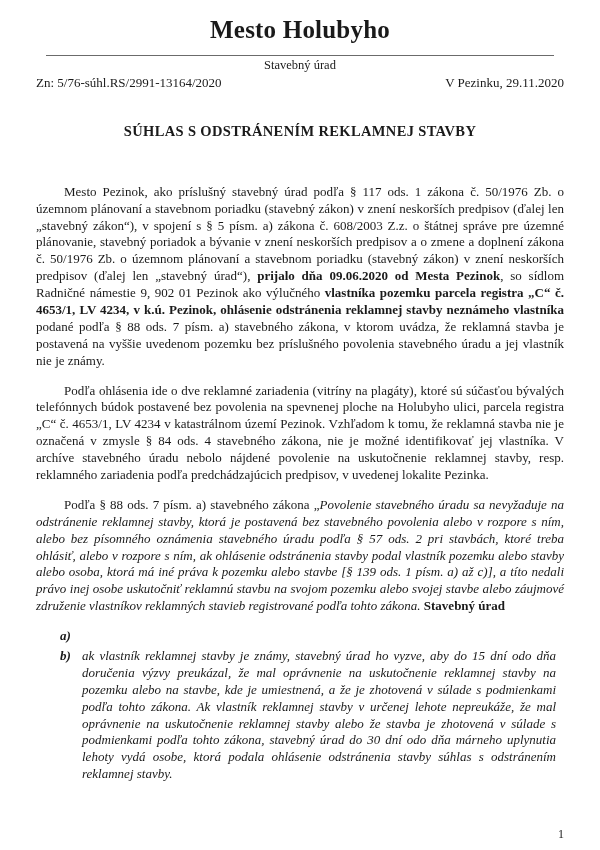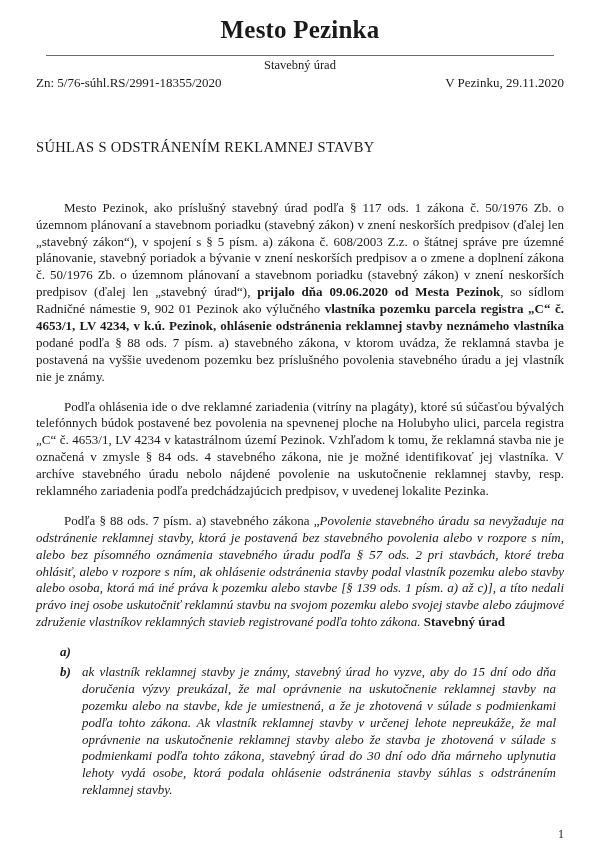--- a/index.html
+++ b/index.html
@@ -56,25 +56,25 @@
     justify-content: space-between;
     align-items: baseline;
     font-size: 13px;
     margin: 2px 0 0 0;
   }
   .ref-row .ref-left { text-align: left; }
   .ref-row .ref-right { text-align: right; }
 
   
   .doc-title {
-    text-align: left;
+    text-align: center;
     font-size: 14.5px;
-    font-weight: normal;
+    font-weight: bold;
     letter-spacing: 0.35px;
-    margin: 48px 0 0 0;
+    margin: 32px 0 0 0;
   }
 
   
   .body {
     margin-top: 44px;
     font-size: 13px;
     line-height: 1.30;
     text-align: justify;
     text-justify: inter-word;
   }
@@ -120,29 +120,29 @@
     font-size: 12px;
     text-align: right;
   }
 </style>
 </head>
 <body>
 
 <div class="page">
 
   <header>
-    <div class="org-title">Mesto Pezinka</div>
+    <div class="org-title">Mesto Holubyho</div>
 
 
     <hr class="rule">
 
     <div class="dept">Stavebný úrad</div>
 
     <div class="ref-row">
-      <span class="ref-left">Zn: 5/76-súhl.RS/2991-18355/2020</span>
+      <span class="ref-left">Zn: 5/76-súhl.RS/2991-13164/2020</span>
       <span class="ref-right">V Pezinku, 29.11.2020</span>
     </div>
   </header>
 
   <h1 class="doc-title">SÚHLAS S ODSTRÁNENÍM REKLAMNEJ STAVBY</h1>
 
   <main class="body">
 
     <p>
       <span>Mesto Pezinok, ako príslušný stavebný úrad podľa § 117 ods. 1 zákona č. 50/1976 Zb. o územnom plánovaní a stavebnom poriadku (stavebný zákon) v znení neskorších predpisov (ďalej len „stavebný zákon“), v spojení s § 5 písm. a) zákona č. 608/2003 Z.z. o štátnej správe pre územné plánovanie, stavebný poriadok a bývanie v znení neskorších predpisov a o zmene a doplnení zákona č. 50/1976 Zb. o územnom plánovaní a stavebnom poriadku (stavebný zákon) v znení neskorších predpisov (ďalej len „stavebný úrad“), </span><b>prijalo dňa 09.06.2020 od Mesta Pezinok</b><span>, so sídlom Radničné námestie 9, 902 01 Pezinok ako výlučného </span><b>vlastníka pozemku parcela registra „C“ č. 4653/1, LV 4234, v k.ú. Pezinok, ohlásenie odstránenia reklamnej stavby neznámeho vlastníka</b><span> podané podľa § 88 ods. 7 písm. a) stavebného zákona, v ktorom uvádza, že reklamná stavba je postavená na vyššie uvedenom pozemku bez príslušného povolenia stavebného úradu a jej vlastník nie je známy.</span>

